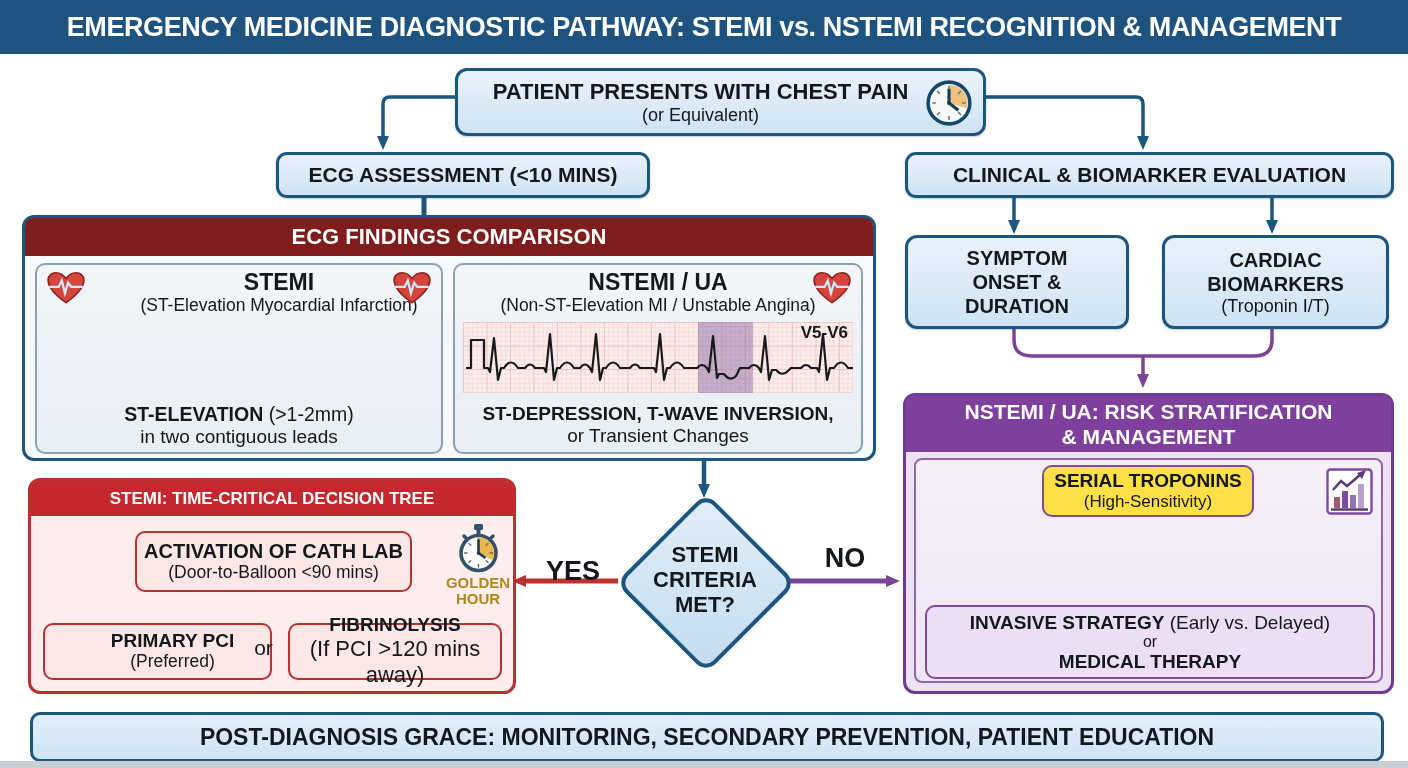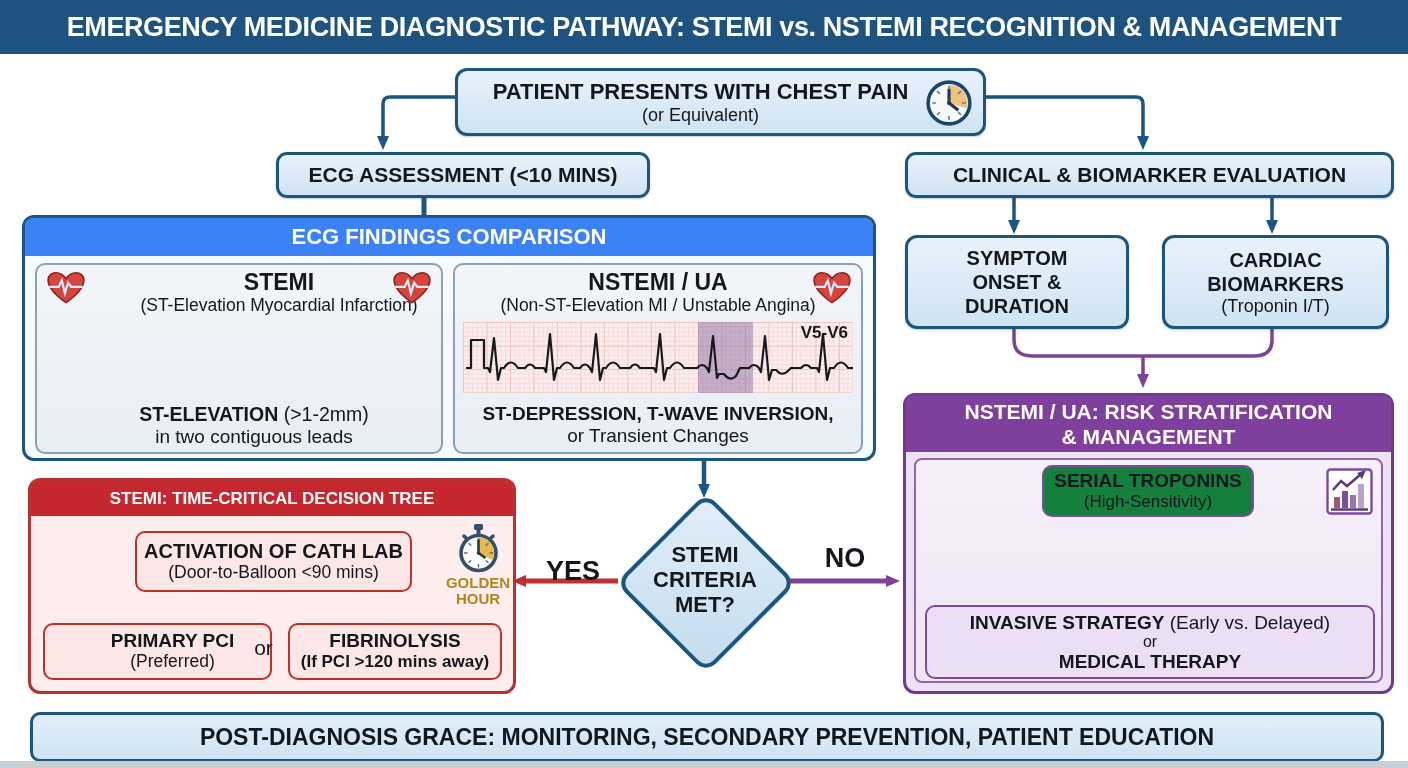--- a/index.html
+++ b/index.html
@@ -9,21 +9,21 @@
   .ctr{display:flex;flex-direction:column;align-items:center;justify-content:center;text-align:center;}
   
   .titlebar{left:0;top:0;width:1408px;height:54px;background:#1e527f;}
   .titlebar div{font-size:27px;font-weight:800;color:#ffffff;letter-spacing:-0.4px;}
   
   .bluebox{background:linear-gradient(180deg,#e9f2fb 0%,#cfe3f3 100%);border:3px solid #1a567f;border-radius:12px;box-shadow:0 1px 2px rgba(20,50,80,.25);}
   .b1{font-size:21px;font-weight:800;}
   .b2{font-size:18px;font-weight:500;}
   
   .ecgwrap{left:22px;top:215px;width:848px;height:240px;background:#f6fafd;border:3.5px solid #1a567f;border-radius:12px;}
-  .ecghead{left:0;top:0;width:100%;height:38px;background:#3b82f6;border-radius:8px 8px 0 0;color:#fff;font-size:22px;font-weight:800;}
+  .ecghead{left:0;top:0;width:100%;height:38px;background:#7f1d1d;border-radius:8px 8px 0 0;color:#fff;font-size:22px;font-weight:800;}
   .panel{top:45px;height:187px;background:linear-gradient(180deg,#f2f6fa,#e8eef5);border:2px solid #8aa0b4;border-radius:10px;}
   .ptitle{font-size:23px;font-weight:800;line-height:1.1;margin-top:5px;}
   .psub{font-size:17.5px;font-weight:500;}
   .strip{left:7px;top:57px;width:390px;height:71px;background-color:#fbedec;
      background-image:linear-gradient(#eec7c5 1px,transparent 1px),linear-gradient(90deg,#eec7c5 1px,transparent 1px),
                       linear-gradient(#f6dcda 1px,transparent 1px),linear-gradient(90deg,#f6dcda 1px,transparent 1px);
      background-size:23.5px 23.5px,23.5px 23.5px,4.7px 4.7px,4.7px 4.7px;overflow:hidden;}
   .lead{position:absolute;right:5px;top:1px;font-size:17px;font-weight:800;color:#14181c;}
   .cap1{font-size:19.5px;font-weight:500;margin-top:5px;}
   .cap1 b{font-weight:800;}
@@ -37,21 +37,21 @@
   .redbox{left:28px;top:478px;width:482px;height:210px;background:#fdeded;border:3px solid #b8312f;border-radius:12px;}
   .redhead{left:0;top:0;width:100%;height:35px;background:#c4272d;border-radius:8px 8px 0 0;color:#fff;font-size:17px;font-weight:800;}
   .rsub{background:#fce6e6;border:2.5px solid #b8312f;border-radius:10px;}
   .t1{font-size:20px;font-weight:800;line-height:1.1;}
   .t2{font-size:17.5px;font-weight:500;}
   .golden{color:#b0871c;font-size:15px;font-weight:800;line-height:1.08;}
   
   .purbox{left:903px;top:393px;width:485px;height:295px;background:#ece2f3;border:3px solid #703a92;border-radius:12px;}
   .purhead{left:0;top:0;width:100%;height:56px;background:#7e3f9d;border-radius:8px 8px 0 0;color:#fff;font-size:21px;font-weight:800;line-height:1.2;}
   .purinner{left:8px;top:62px;right:8px;bottom:8px;background:linear-gradient(180deg,#f6f0fa,#eee5f5);border:2px solid #9165ad;border-radius:8px;}
-  .psubbox{background:#15803d;border:2.5px solid #7d4aa0;border-radius:10px;}
+  .psubbox{background:#fde047;border:2.5px solid #7d4aa0;border-radius:10px;}
   .u1{font-size:19px;font-weight:800;line-height:1.12;}
   .u2{font-size:17px;font-weight:500;}
   
   .footer{left:30px;top:712px;width:1348px;height:44px;background:linear-gradient(180deg,#e2eefa,#cfe3f3);border:3px solid #1a567f;border-radius:10px;}
   .footer div{font-size:23px;font-weight:800;color:#101820;}
   .bottomedge{left:0;top:761px;width:1408px;height:7px;background:#c9ced3;}
   svg{display:block;}
 </style>
 </head>
 <body>
@@ -141,21 +141,21 @@
         <polyline points="3,15 12,15 15,9 18,21 21,11 24,15 35,15" fill="none" stroke="#cfeaf8" stroke-width="2.2"></polyline>
       </svg>
       <svg class="abs" style="right:9px;top:6px;" width="40" height="36" viewBox="0 0 38 34">
         <path d="M19,30 C6,21 2,13 2,8.5 C2,4 5.5,1.5 9.5,1.5 C13,1.5 16.5,3.5 19,7 C21.5,3.5 25,1.5 28.5,1.5 C32.5,1.5 36,4 36,8.5 C36,13 32,21 19,30 Z" fill="#d6453c" stroke="#8e211b" stroke-width="1.5"></path>
         <polyline points="3,15 12,15 15,9 18,21 21,11 24,15 35,15" fill="none" stroke="#cfeaf8" stroke-width="2.2"></polyline>
       </svg>
       <div class="ctr" style="width:100%;padding-left:40px;">
         <div class="ptitle">STEMI</div>
         <div class="psub">(ST-Elevation Myocardial Infarction)</div>
       </div>
-      <div class="abs ctr" style="left:0;top:133px;width:100%;margin-left:15px;">
+      <div class="abs ctr" style="left:0;top:133px;width:100%;">
         <div class="cap1"><b>ST-ELEVATION</b><span> (&gt;1-2mm)</span></div>
         <div class="cap2">in two contiguous leads</div>
       </div>
     </div>
 
     <div class="abs panel" style="left:428px;width:406px;">
       <svg class="abs" style="right:9px;top:6px;" width="40" height="36" viewBox="0 0 38 34">
         <path d="M19,30 C6,21 2,13 2,8.5 C2,4 5.5,1.5 9.5,1.5 C13,1.5 16.5,3.5 19,7 C21.5,3.5 25,1.5 28.5,1.5 C32.5,1.5 36,4 36,8.5 C36,13 32,21 19,30 Z" fill="#d6453c" stroke="#8e211b" stroke-width="1.5"></path>
         <polyline points="3,15 12,15 15,9 18,21 21,11 24,15 35,15" fill="none" stroke="#cfeaf8" stroke-width="2.2"></polyline>
       </svg>
@@ -212,21 +212,21 @@
       <circle cx="23.5" cy="30" r="1.8" fill="#1a3c5a"></circle>
     </svg>
     <div class="abs golden ctr" style="left:402px;top:94px;width:90px;">GOLDEN HOUR</div>
     <div class="abs rsub ctr" style="left:12px;top:142px;width:195px;height:53px;padding-left:30px;">
       <div class="t1" style="font-size:19px;">PRIMARY PCI</div>
       <div class="t2">(Preferred)</div>
     </div>
     <div class="abs ctr" style="left:210px;top:155px;width:45px;font-size:21px;font-weight:500;">or</div>
     <div class="abs rsub ctr" style="left:257px;top:142px;width:210px;height:53px;">
       <div class="t1" style="font-size:19px;">FIBRINOLYSIS</div>
-      <div class="t2" style="font-size:17px;font-weight:bold;">(If PCI &gt;120 mins away)</div>
+      <div class="t2" style="font-size:22px;">(If PCI &gt;120 mins away)</div>
     </div>
   </div>
 
   <div class="abs purbox">
     <div class="abs purhead ctr">
       <div>NSTEMI / UA: RISK STRATIFICATION</div>
       <div>&amp; MANAGEMENT</div>
     </div>
     <div class="abs purinner"></div>
     <div class="abs psubbox ctr" style="left:136px;top:69px;width:208px;height:48px;">

